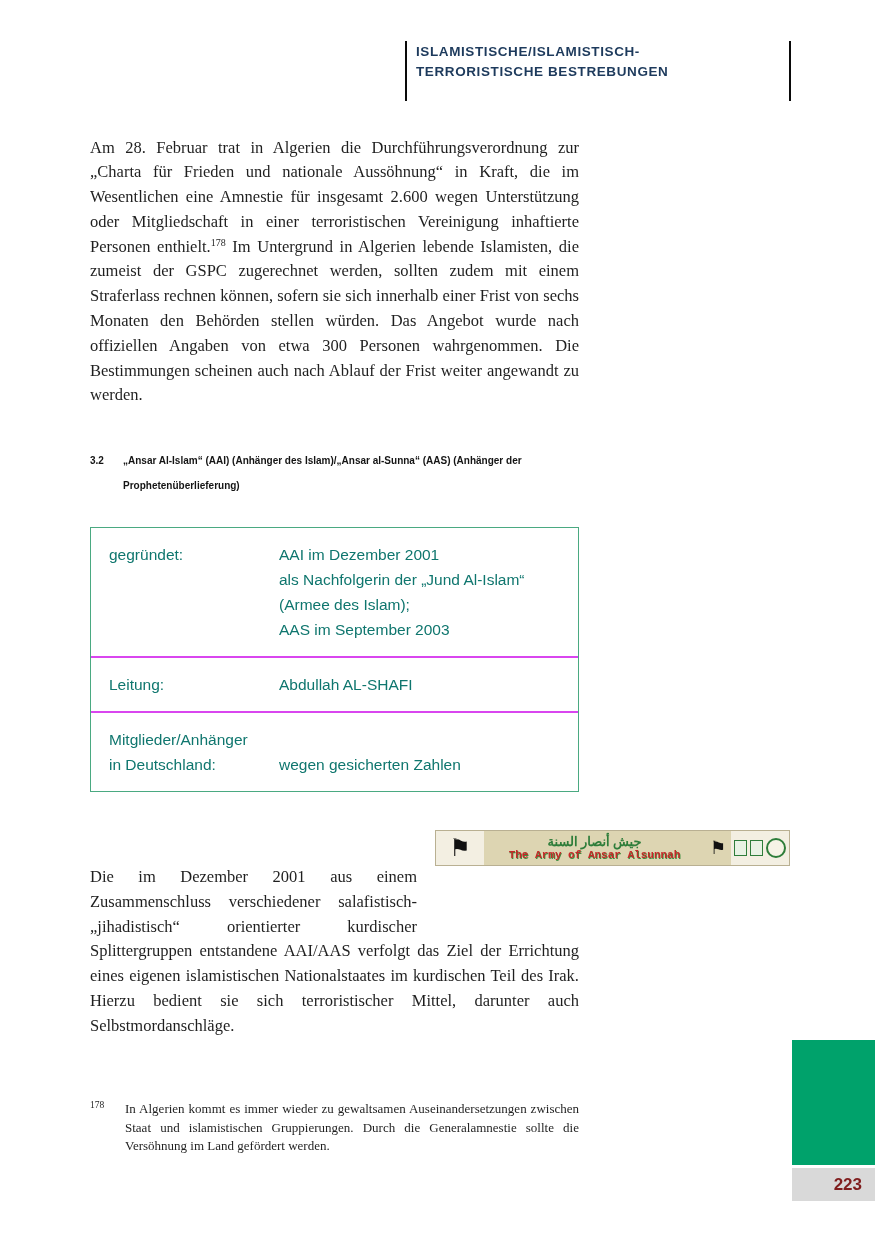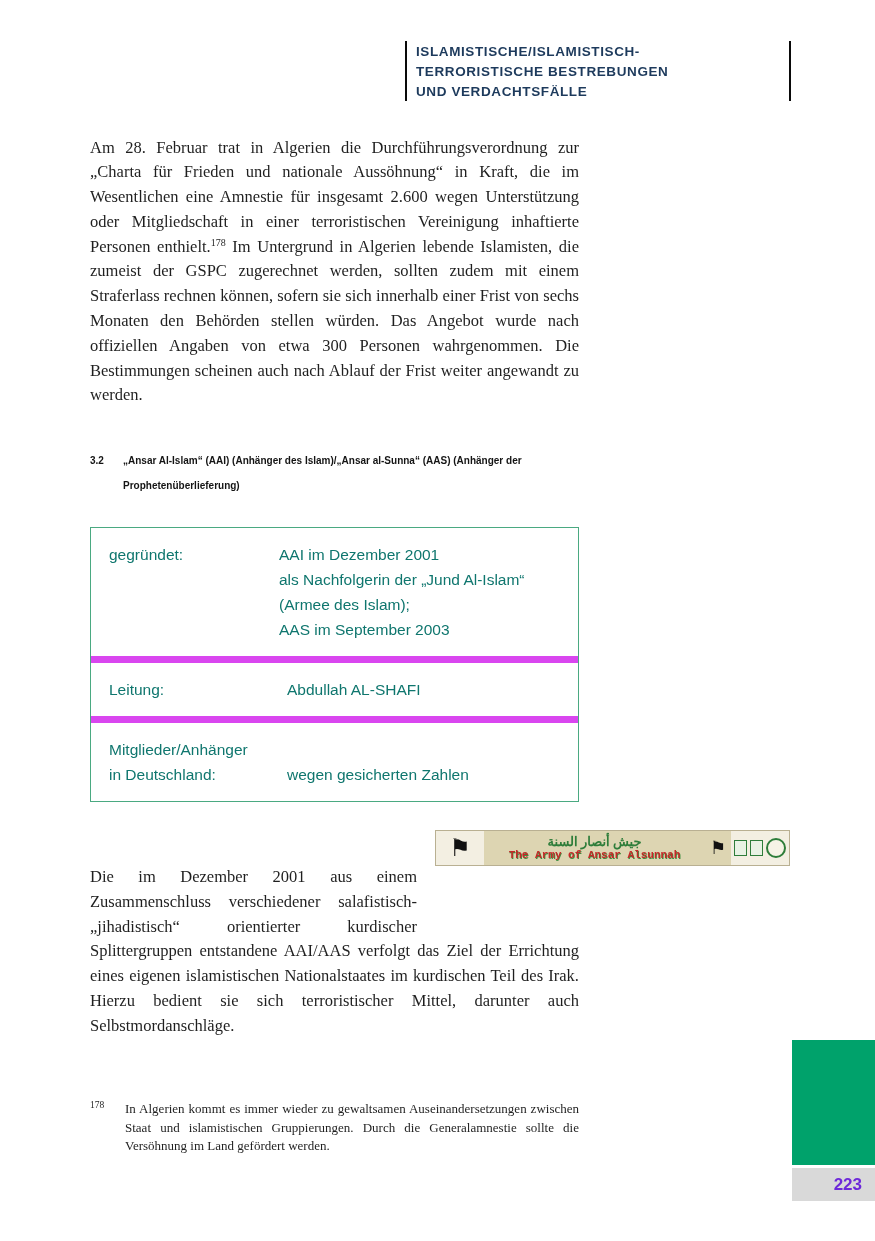--- a/index.html
+++ b/index.html
@@ -86,21 +86,21 @@
     font-family: "Liberation Sans", sans-serif;
     font-size: 15.5px;
     line-height: 25px;
     color: #0f766e;
   }
   .infobox-row {
     display: grid;
     grid-template-columns: 170px 1fr;
     padding: 14px 8px 14px 18px;
   }
-  .infobox-row + .infobox-row { border-top: 7px solid #d946ef; gap: 8px; }
+  .infobox-row + .infobox-row { border-top: 2px solid #d946ef; }
   .infobox-value.align-bottom { align-self: end; }
 
   
   .banner {
     position: absolute;
     left: 435px;
     top: 830px;
     width: 355px;
     height: 36px;
     display: flex;
@@ -210,34 +210,33 @@
     width: 83px;
     height: 33px;
     background: #d9d9d9;
     font-family: "Liberation Sans", sans-serif;
     font-weight: bold;
     font-size: 17px;
     line-height: 33px;
     text-align: right;
     padding-right: 13px;
     box-sizing: border-box;
-    color: #6d28d9;
+    color: #7f1d1d;
   }
 </style>
 </head>
 <body>
 
 <div class="page">
 
   <div class="header-bar left"></div>
   <div class="header-bar right"></div>
   <div class="header-title">
     <div>ISLAMISTISCHE/ISLAMISTISCH-</div>
     <div>TERRORISTISCHE BESTREBUNGEN</div>
-    <div>UND VERDACHTSFÄLLE</div>
   </div>
 
   <p class="bodytext p1"><span>Am 28. Februar trat in Algerien die Durchführungsverordnung zur „Charta für Frieden und nationale Aussöhnung“ in Kraft, die im Wesentlichen eine Amnestie für insgesamt 2.600 wegen Unterstützung oder Mitgliedschaft in einer terroristischen Vereinigung inhaftierte Personen enthielt.</span><sup class="fn-ref">178</sup><span> Im Untergrund in Algerien lebende Islamisten, die zumeist der GSPC zugerechnet werden, sollten zudem mit einem Straferlass rechnen können, sofern sie sich innerhalb einer Frist von sechs Monaten den Behörden stellen würden. Das Angebot wurde nach offiziellen Angaben von etwa 300 Personen wahrgenommen. Die Bestimmungen scheinen auch nach Ablauf der Frist weiter angewandt zu werden.</span></p>
 
   <div class="section-heading">
     <div class="section-number">3.2</div>
     <div class="section-title">„Ansar Al-Islam“ (AAI) (Anhänger des Islam)/„Ansar al-Sunna“ (AAS) (Anhänger der Prophetenüberlieferung)</div>
   </div>
 
   <div class="infobox">

